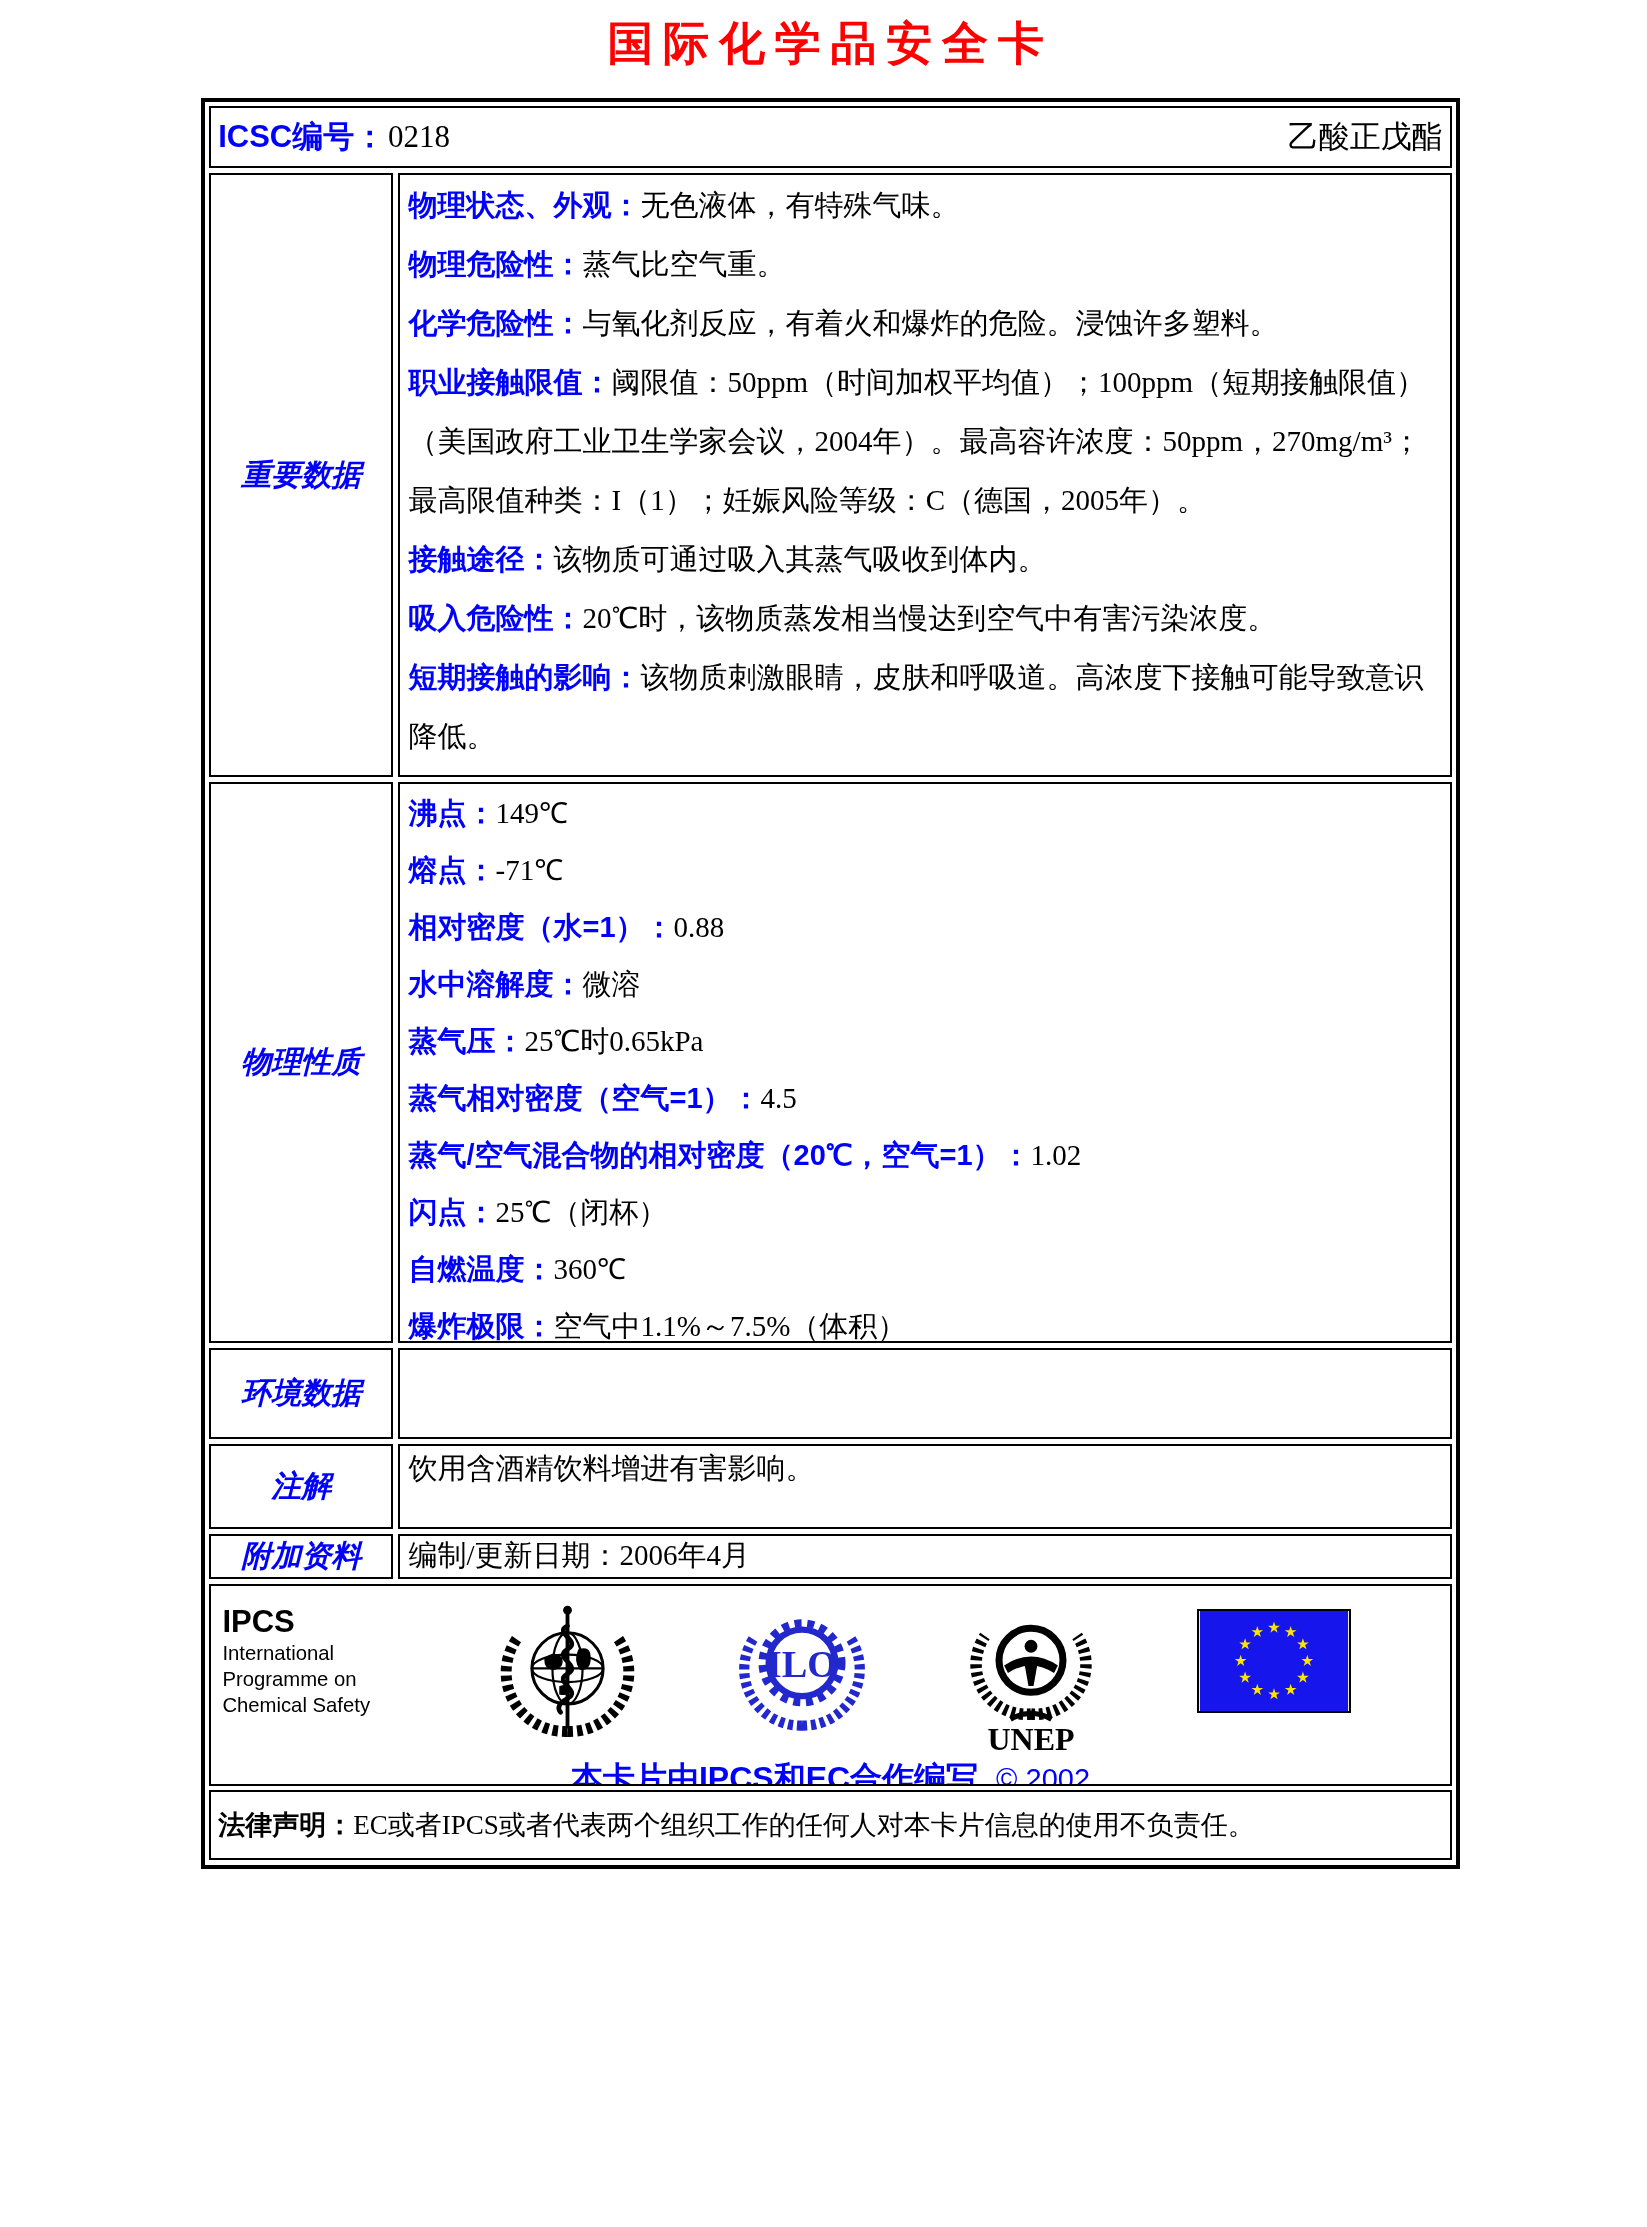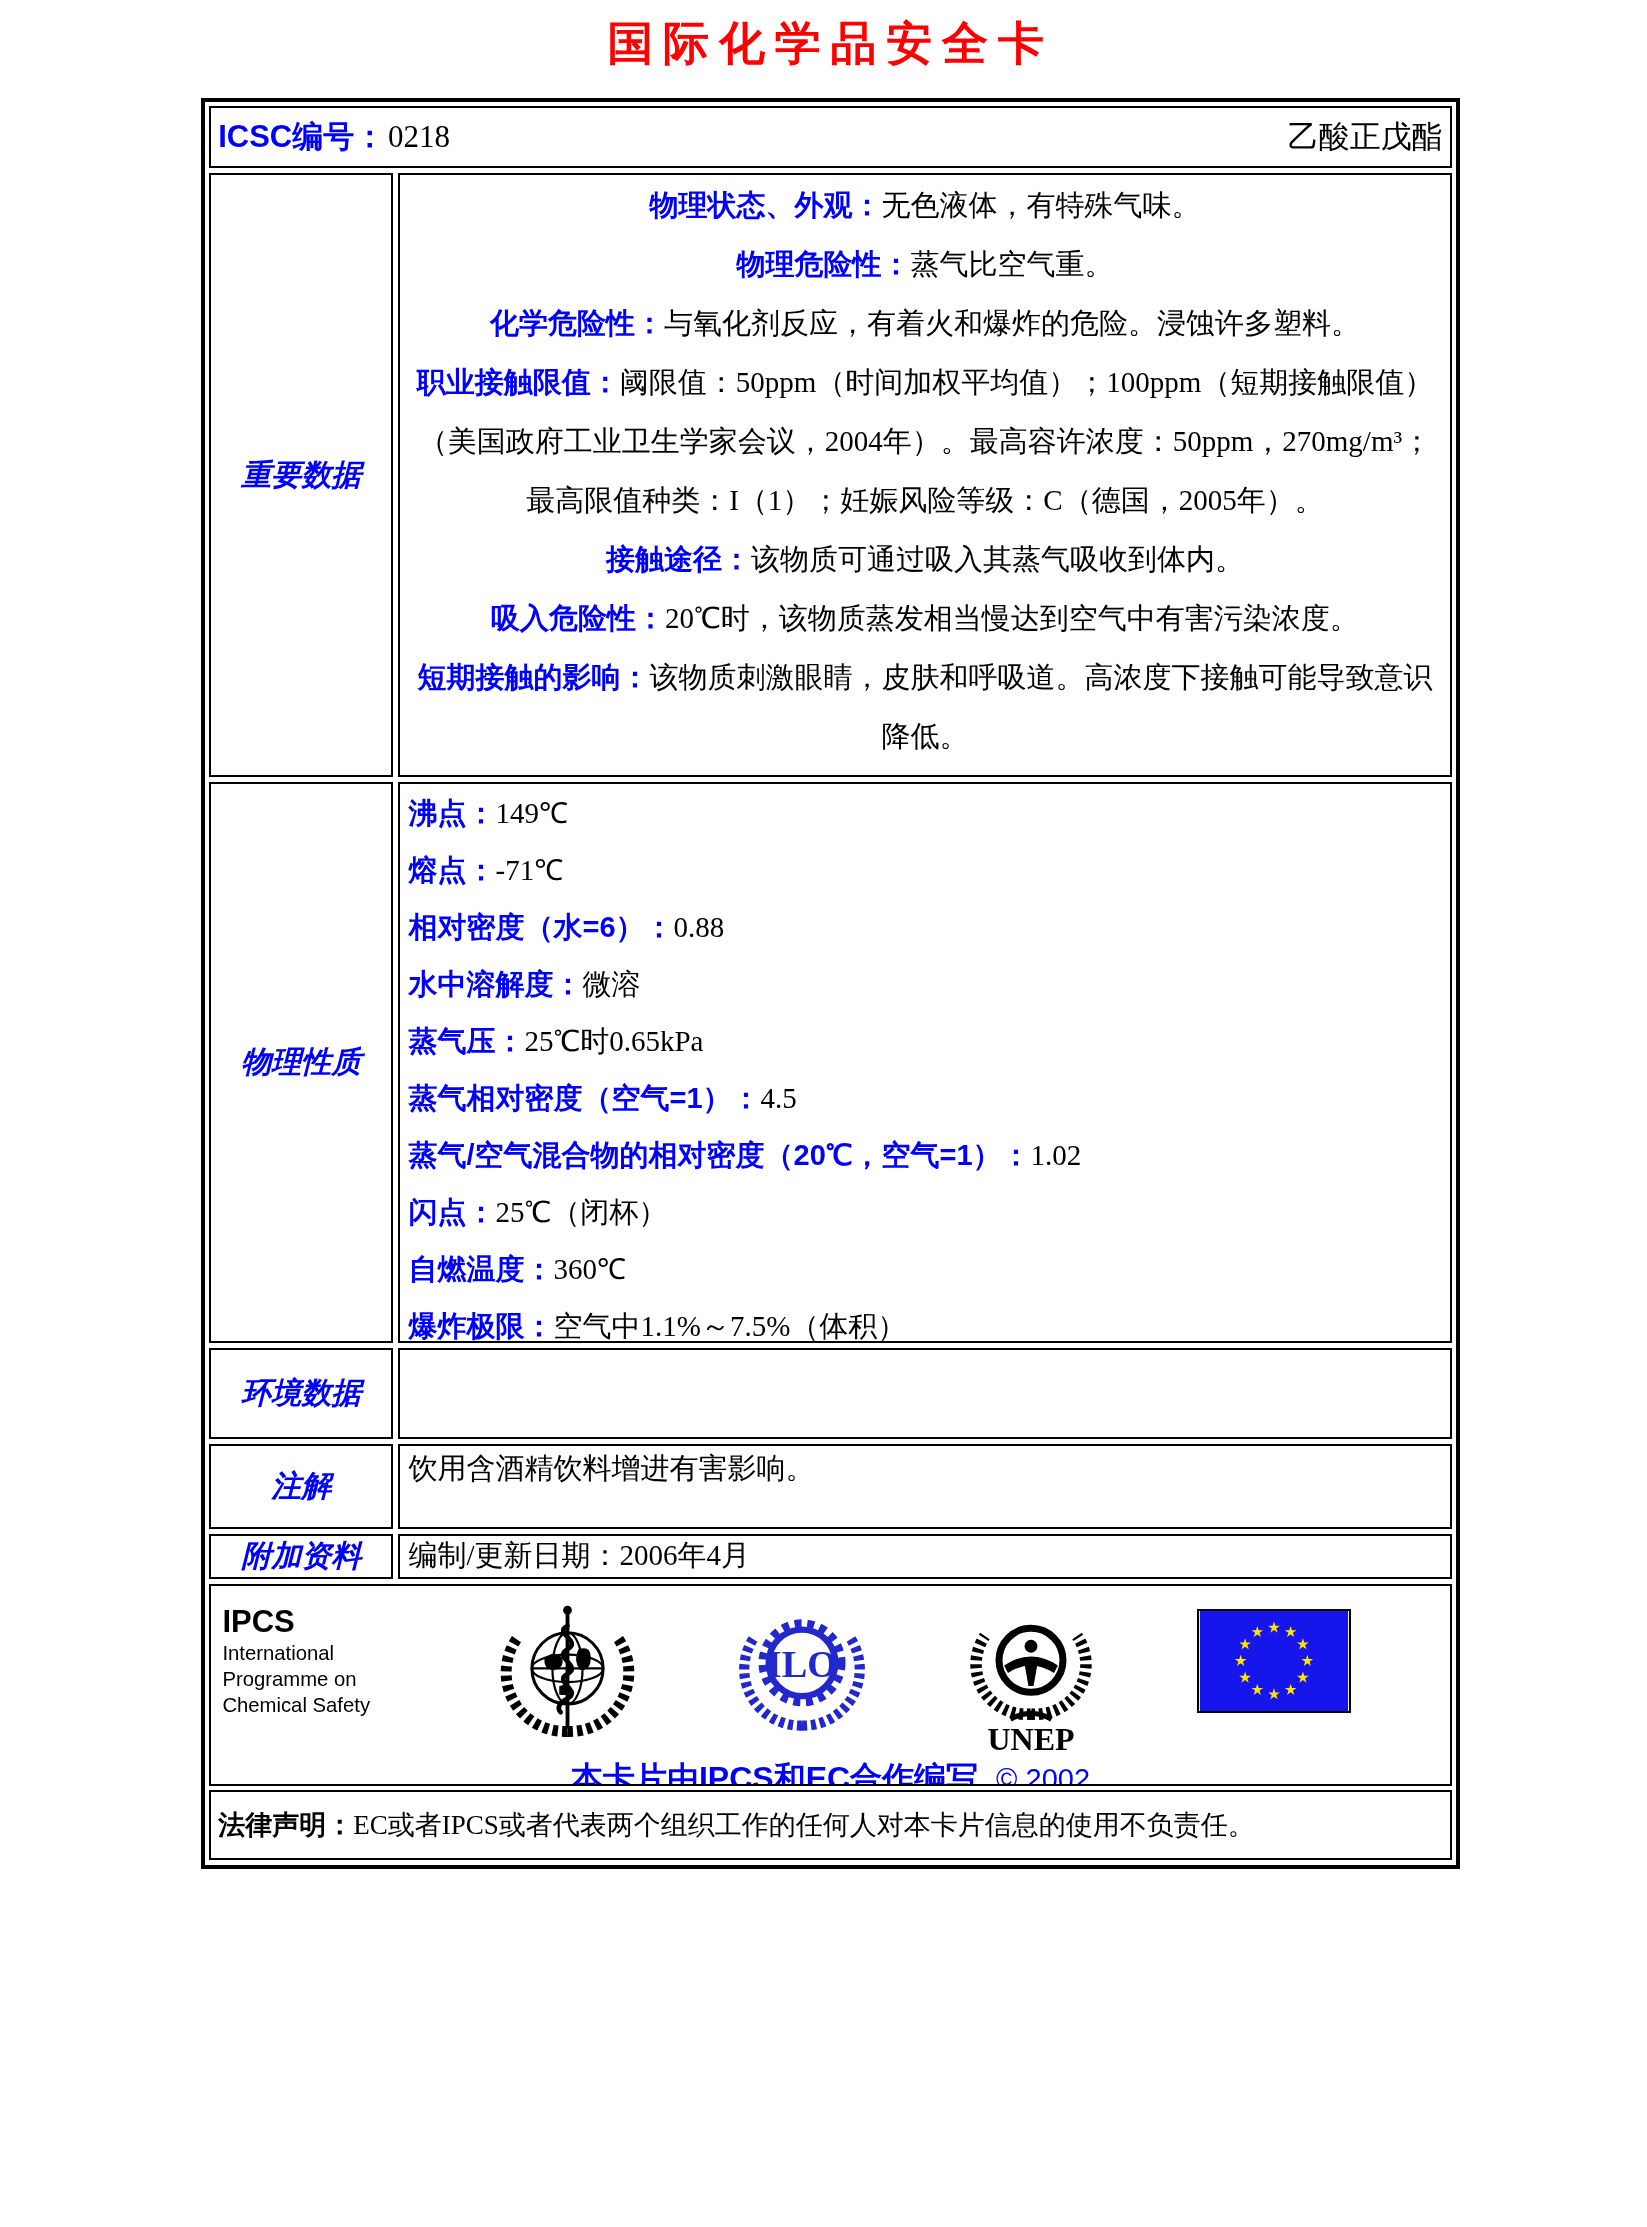--- a/index.html
+++ b/index.html
@@ -26,21 +26,21 @@
   .h-important .cell{height:604px;}
   .h-physical .cell{height:561px;}
   .h-env .cell{height:91px;}
   .h-notes .cell{height:85px;}
   .h-add .cell{height:45px;}
   .h-logos .cell{height:202px;}
   .h-legal .cell{height:70px;}
   .header-cell{display:flex;align-items:center;justify-content:space-between;padding:0 7px;gap:17px;}
   .header-cell .label,.header-cell .value{font-size:31px;}
   .imp .para,.phys .para{margin:0;}
-  .imp{line-height:53px;text-align:center;}
+  .imp{line-height:53px;}
   .phys{line-height:51px;}
   .notes-content{line-height:42px;padding-top:1px;}
   .add-content{display:flex;align-items:center;}
   .add-content .value{font-size:29px;}
   
   .logos-cell{padding:0;}
   .logo-strip{display:flex;align-items:flex-start;justify-content:space-between;
               padding:18px 99px 0 11.2px;height:149px;}
   .ipcs-block{font-family:"Liberation Sans",sans-serif;color:#000;width:175px;}
   .ipcs-acronym{font-weight:bold;font-size:31px;line-height:36px;}
@@ -124,21 +124,21 @@
 
           <div class="para">
             <span class="label">沸点：</span><span class="value">149℃</span>
           </div>
 
           <div class="para">
             <span class="label">熔点：</span><span class="value">-71℃</span>
           </div>
 
           <div class="para">
-            <span class="label">相对密度（水=6）：</span><span class="value">0.88</span>
+            <span class="label">相对密度（水=1）：</span><span class="value">0.88</span>
           </div>
 
           <div class="para">
             <span class="label">水中溶解度：</span><span class="value">微溶</span>
           </div>
 
           <div class="para">
             <span class="label">蒸气压：</span><span class="value">25℃时0.65kPa</span>
           </div>
 

